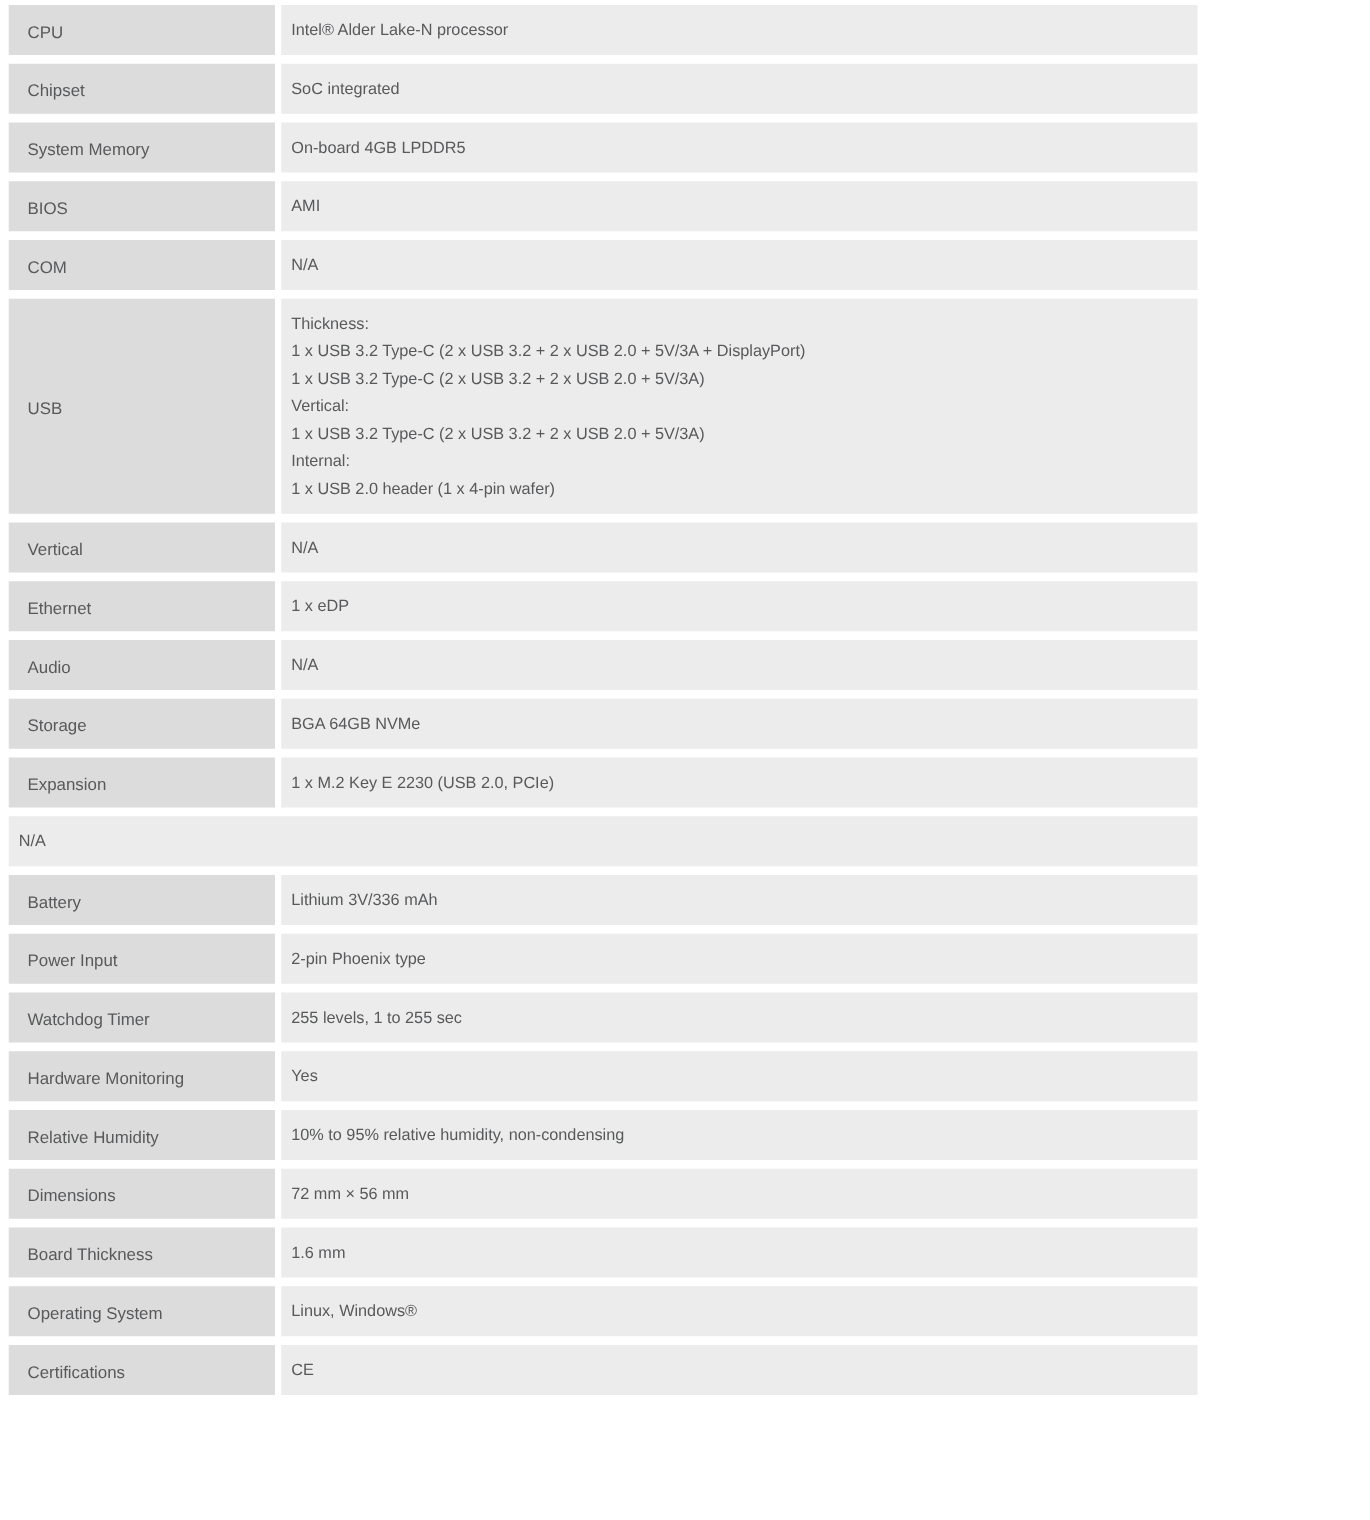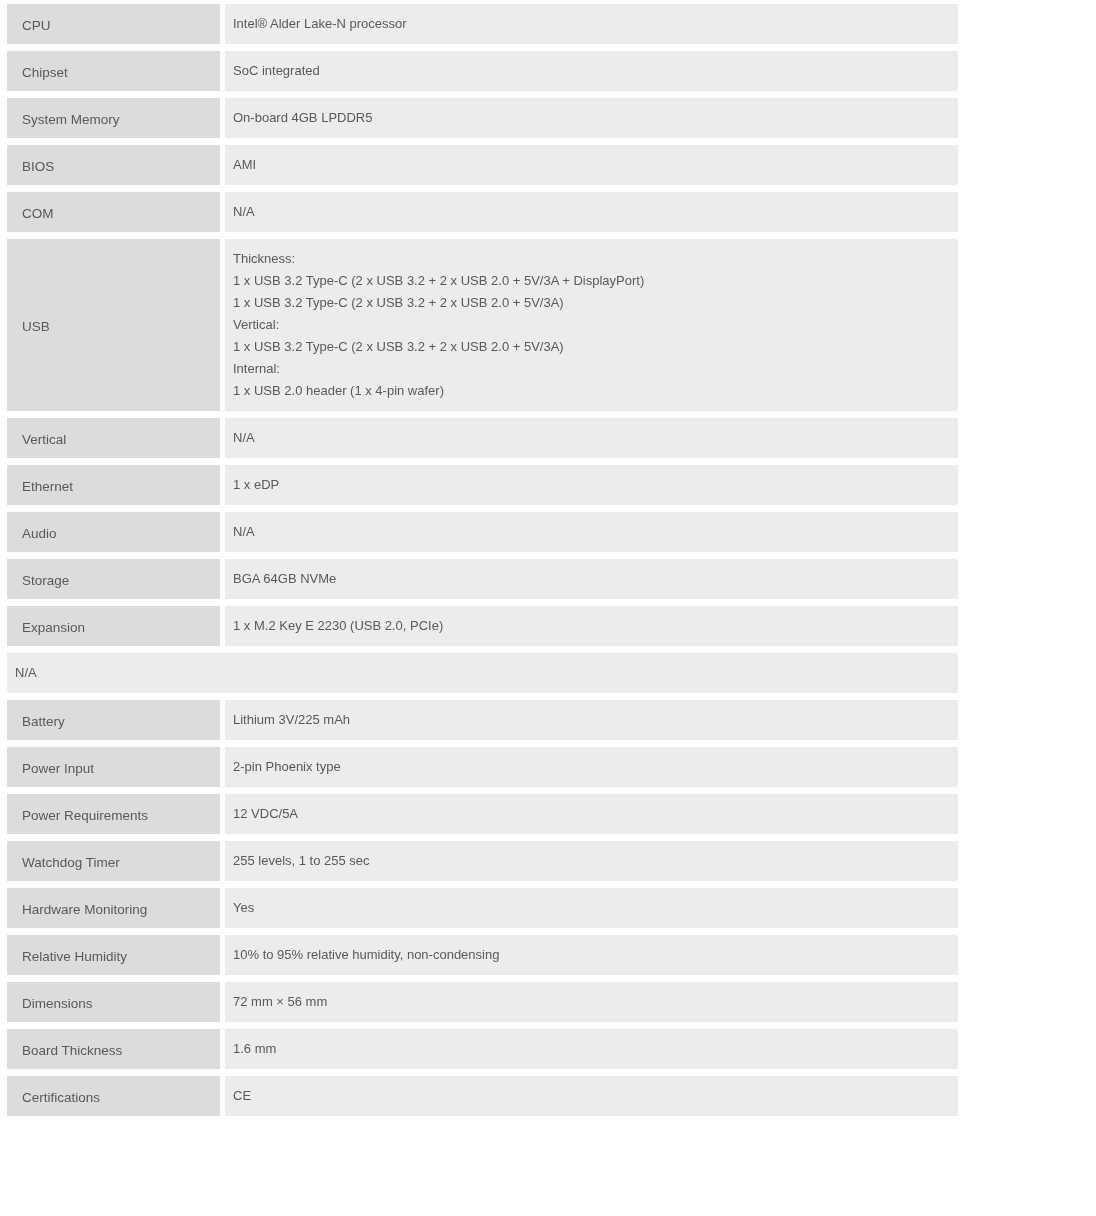--- a/index.html
+++ b/index.html
@@ -126,33 +126,27 @@
       </div>
     </div>
     <div class="spec-row">
       <div class="spec-value">
         <div class="line">N/A</div>
       </div>
     </div>
     <div class="spec-row">
       <div class="spec-label">Battery</div>
       <div class="spec-value">
-        <div class="line">Lithium 3V/225 mAh</div>
+        <div class="line">Lithium 3V/336 mAh</div>
       </div>
     </div>
     <div class="spec-row">
       <div class="spec-label">Power Input</div>
       <div class="spec-value">
         <div class="line">2-pin Phoenix type</div>
-      </div>
-    </div>
-    <div class="spec-row">
-      <div class="spec-label">Power Requirements</div>
-      <div class="spec-value">
-        <div class="line">12 VDC/5A</div>
       </div>
     </div>
     <div class="spec-row">
       <div class="spec-label">Watchdog Timer</div>
       <div class="spec-value">
         <div class="line">255 levels, 1 to 255 sec</div>
       </div>
     </div>
     <div class="spec-row">
       <div class="spec-label">Hardware Monitoring</div>
@@ -172,18 +166,24 @@
         <div class="line">72 mm × 56 mm</div>
       </div>
     </div>
     <div class="spec-row">
       <div class="spec-label">Board Thickness</div>
       <div class="spec-value">
         <div class="line">1.6 mm</div>
       </div>
     </div>
     <div class="spec-row">
+      <div class="spec-label">Operating System</div>
+      <div class="spec-value">
+        <div class="line">Linux, Windows®</div>
+      </div>
+    </div>
+    <div class="spec-row">
       <div class="spec-label">Certifications</div>
       <div class="spec-value">
         <div class="line">CE</div>
       </div>
     </div>
   </div>
 
 </body></html>

